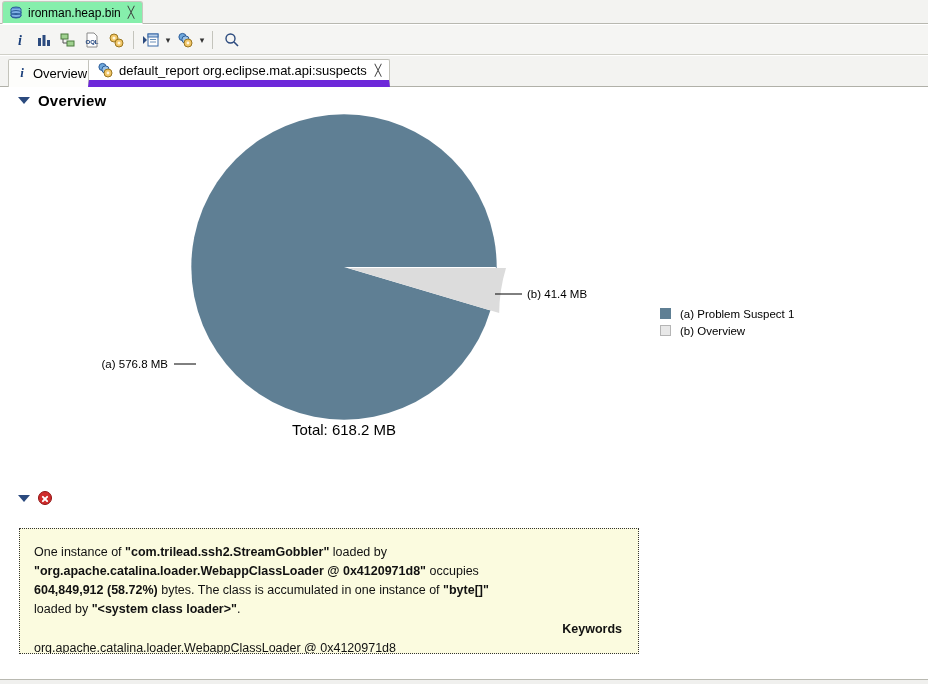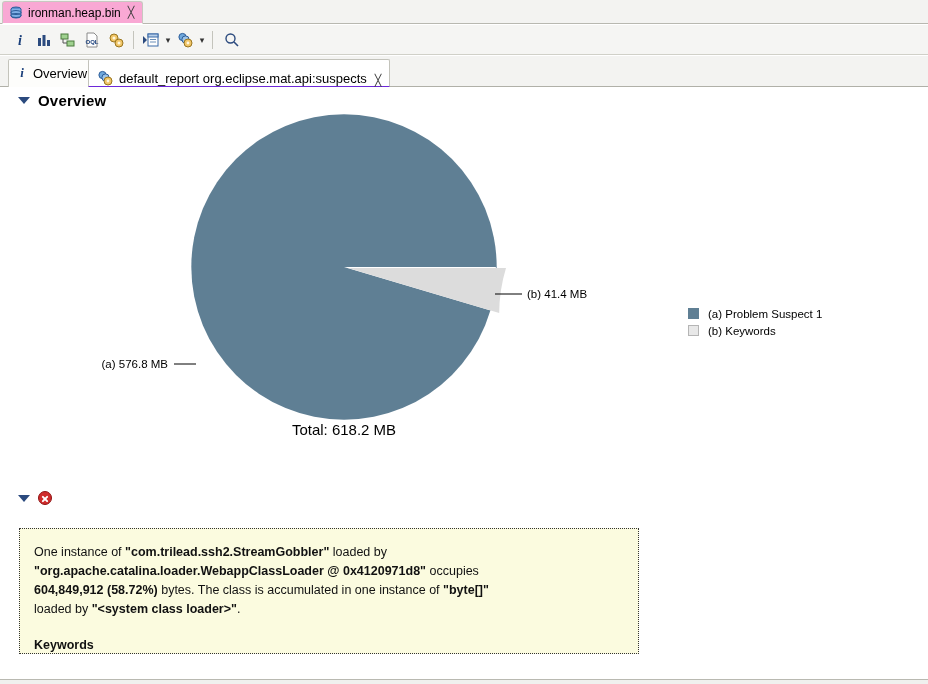--- a/index.html
+++ b/index.html
@@ -14,21 +14,21 @@
   
   .toptabs {
     position: absolute; left: 0; top: 0; width: 928px; height: 24px;
     background: #f3f3f1;
     border-bottom: 1px solid #b8b8b0;
   }
   .toptab {
     position: absolute; left: 2px; top: 1px; height: 23px;
     display: flex; align-items: center; gap: 5px;
     padding: 0 8px 0 6px;
-    background: #f9a8d4;
+    background: #86efac;
     border: 1px solid #c8c8c0;
     border-bottom: 1px solid #ffffff;
     border-radius: 3px 3px 0 0;
     font-size: 12px; color: #000;
   }
   .toptab-label { white-space: nowrap; }
   .close-x {
     font-size: 11px; color: #3a3a3a; line-height: 1;
     margin-left: 2px; cursor: pointer;
   }
@@ -66,22 +66,21 @@
     padding: 0 8px;
     font-size: 13px; color: #000;
     border-left: 1px solid #c3c3bb;
     border-right: 1px solid #c3c3bb;
     border-top: 1px solid #c3c3bb;
     background: #fdfdfb;
     border-radius: 2px 2px 0 0;
   }
   .itab.active {
     background: #ffffff;
-    border-bottom: 1px solid #6d28d9;
-    align-items: flex-end;
+    border-bottom: 7px solid #6d28d9;
   }
   .itab-i { left: 8px; }
   .itab-r { left: 88px; }
 
   
   .content {
     position: absolute; left: 0; top: 87px; width: 928px; height: 592px;
     background: #ffffff;
     overflow: hidden;
   }
@@ -124,42 +123,42 @@
   .chart-wrap {
     position: absolute; left: 0; top: 20px; width: 928px; height: 380px;
   }
   .pie-svg { position: absolute; left: 0; top: 0; }
   .total-label {
     position: absolute; left: 0; top: 314px; width: 688px;
     text-align: center;
     font-size: 15px; color: #000;
   }
   .legend {
-    position: absolute; left: 688px; top: 198px;
+    position: absolute; left: 660px; top: 198px;
     font-size: 11.5px; color: #000;
   }
   .legend-row {
     display: flex; align-items: center; gap: 9px; height: 17px;
   }
   .swatch { width: 11px; height: 11px; }
   .sw-a { background: #5f7f94; }
   .sw-b { background: #e8e8e8; border: 1px solid #b5b5b5; }
 
   
   .descbox {
     position: absolute; left: 19px; top: 441px;
     width: 620px; height: 126px;
     background: #fbfbdf;
     border: 1px dotted #333333;
     padding: 14px 16px 16px 14px;
     font-size: 12.5px; line-height: 19px; color: #111;
     overflow: hidden;
   }
   .descbox b { font-weight: bold; }
-  .kw-title { font-weight: bold; margin-top: 17px; }
+  .kw-title { font-weight: bold; margin-top: 1px; text-align: right; }
   .kw-line { }
 
   
   .statusbar {
     position: absolute; left: 0; top: 679px; width: 928px; height: 5px;
     background: #f0f0ee; border-top: 1px solid #b9b9b1;
   }
 </style>
 </head>
 <body>
@@ -311,21 +310,21 @@
 
     <div class="total-label">Total: 618.2 MB</div>
 
     <div class="legend">
       <div class="legend-row">
         <span class="swatch sw-a"></span>
         <span>(a)  Problem Suspect 1</span>
       </div>
       <div class="legend-row">
         <span class="swatch sw-b"></span>
-        <span>(b)  Keywords</span>
+        <span>(b)  Overview</span>
       </div>
     </div>
   </div>
 
   <div class="sec-head suspect-head">
     <span class="twisty"></span>
     <span class="err-icon"></span>
   </div>
 
   <div class="descbox">

